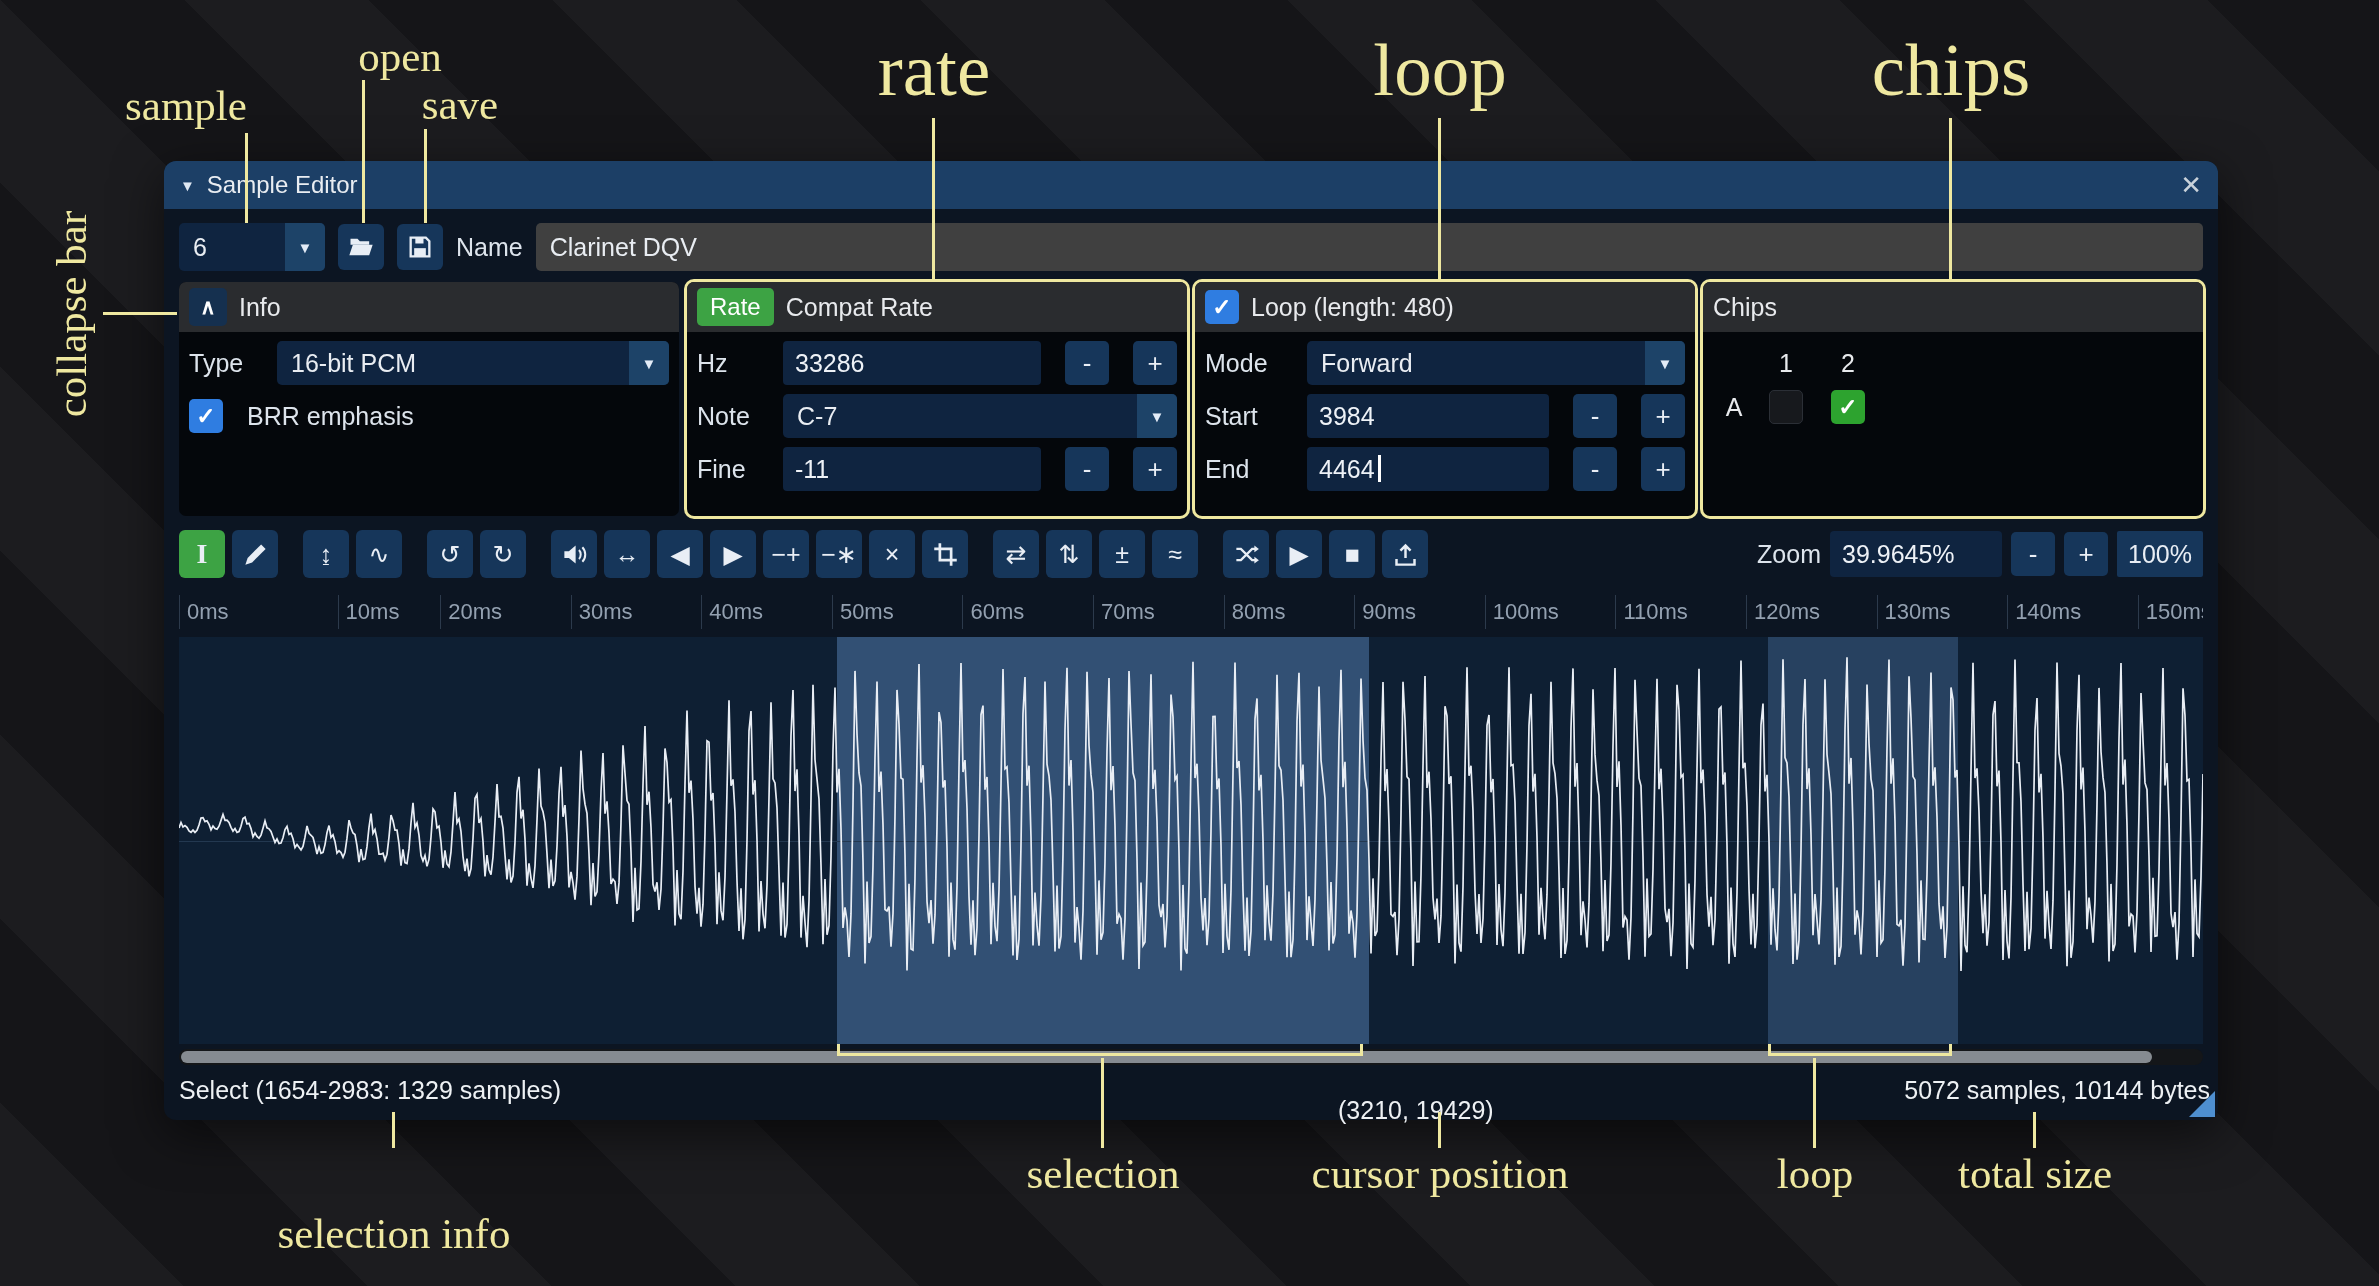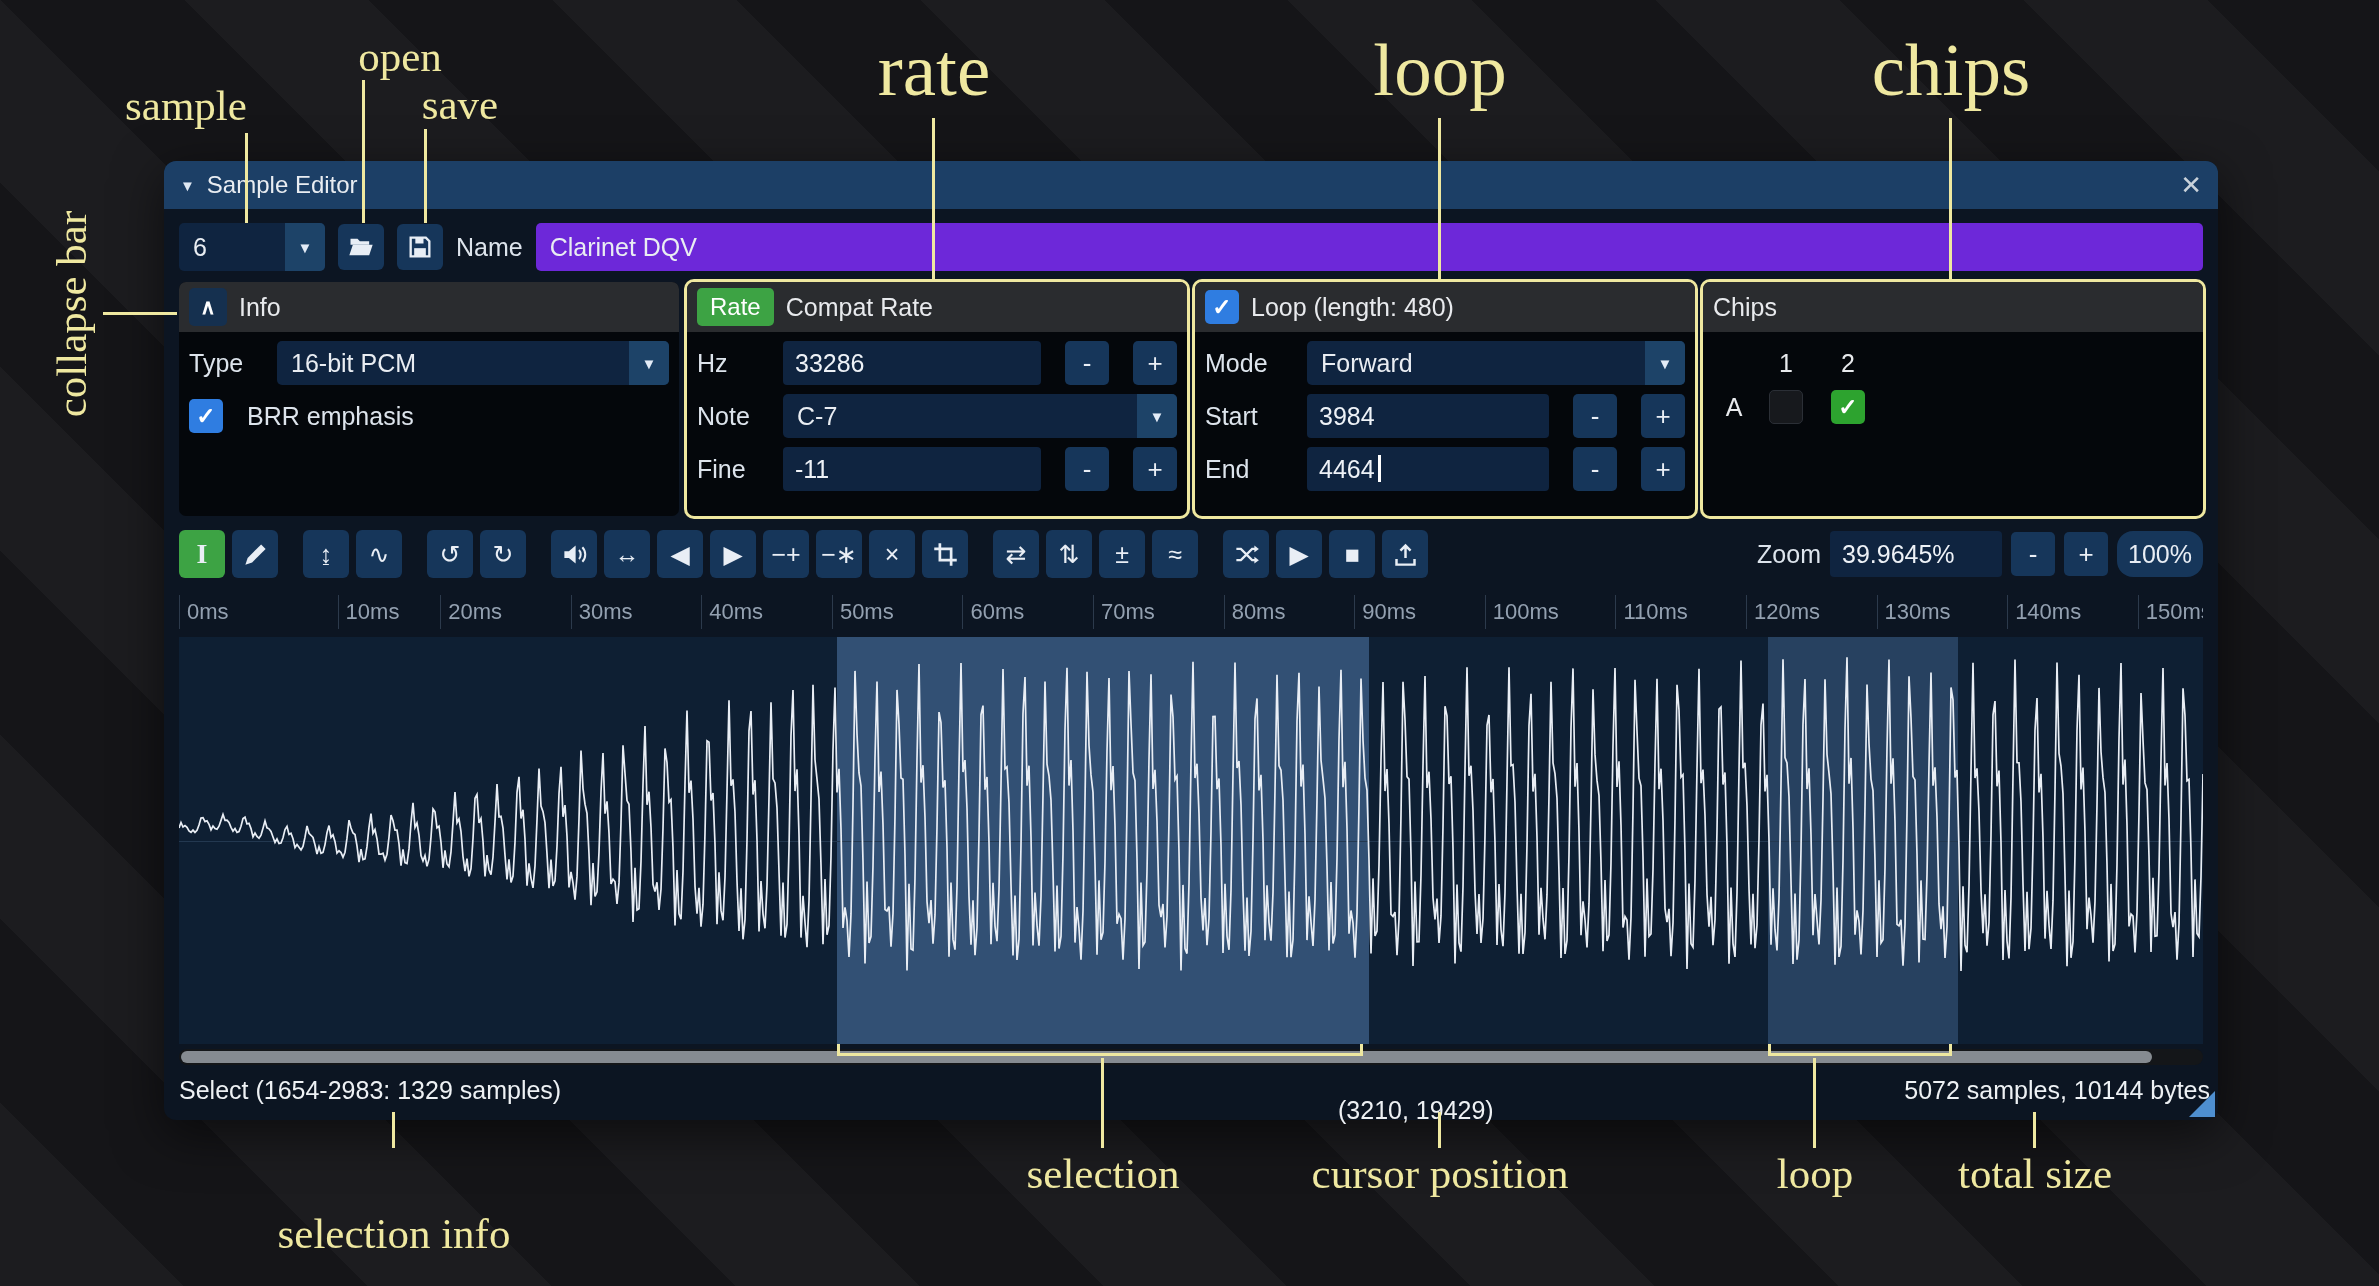--- a/index.html
+++ b/index.html
@@ -17,21 +17,21 @@
   .titlebar .close{margin-left:auto;font-size:26px;color:#c9d2da;cursor:default;}
   
   .row2{position:absolute;left:15px;right:15px;top:62px;height:48px;display:flex;align-items:center;gap:13px;}
   .combo{display:flex;align-items:stretch;background:#0f2440;border-radius:5px;height:48px;overflow:hidden;}
   .combo .combo-val{flex:1;line-height:48px;padding:0 14px;font-size:25px;white-space:nowrap;}
   .combo .combo-arrow{width:40px;background:#1d4368;display:flex;align-items:center;justify-content:center;font-size:15px;color:#e3ecf7;}
   .sample-combo{width:146px;flex:none;}
   .icon-btn{width:46px;height:46px;background:#16365a;border:none;border-radius:6px;display:flex;align-items:center;justify-content:center;padding:0;}
   .icon-btn svg{width:28px;height:28px;}
   .rlabel{font-size:25px;color:#dde4ec;}
-  .name-field{flex:1;height:48px;background:#6d28d9;border-radius:5px;line-height:48px;padding:0 14px;font-size:25px;}
+  .name-field{flex:1;height:48px;background:#404040;border-radius:5px;line-height:48px;padding:0 14px;font-size:25px;}
   
   .sections{position:absolute;left:15px;right:15px;top:121px;height:234px;display:grid;grid-template-columns:repeat(4,1fr);gap:8px;}
   .sec{background:#04070b;border-radius:7px;display:flex;flex-direction:column;position:relative;}
   .sec.hl{box-shadow:0 0 0 3px #efe8a0;z-index:2;}
   .sec-head{height:50px;background:#2a2c2f;border-radius:7px 7px 0 0;display:flex;align-items:center;gap:12px;padding:0 10px;font-size:25px;color:#e8eaed;flex:none;}
   .sec-body{flex:1;padding:9px 10px;display:flex;flex-direction:column;gap:9px;box-sizing:border-box;}
   .frow{display:flex;align-items:center;gap:24px;height:44px;flex:none;}
   .flabel{font-size:25px;color:#dde4ec;}
   .w64{min-width:64px;} .w62{min-width:62px;} .w78{min-width:78px;}
   .grow{flex:1;height:44px;}
@@ -49,21 +49,21 @@
   
   .toolbar{position:absolute;left:15px;right:15px;top:367px;height:52px;display:flex;align-items:center;}
   .tbar-left{display:flex;align-items:center;gap:7px;}
   .tbtn{width:46px;height:48px;background:#16365a;border:none;border-radius:6px;color:#e9eef5;font-size:25px;display:flex;align-items:center;justify-content:center;padding:0;flex:none;}
   .tbtn.active{background:#3da344;}
   .tbtn svg{width:27px;height:27px;}
   .tbtn .serif{font-family:"Liberation Serif",serif;font-weight:bold;font-size:28px;}
   .tgap{width:11px;flex:none;}
   .zoom{margin-left:auto;display:flex;align-items:center;gap:9px;}
   .zoom-field{flex:none;width:148px;height:46px;line-height:46px;}
-  .zoom-reset{width:86px;height:46px;background:#16365a;border:none;border-radius:16px;color:#e9eef5;font-size:25px;}
+  .zoom-reset{width:86px;height:46px;background:#16365a;border:none;border-radius:2px;color:#e9eef5;font-size:25px;}
   
   .ruler{position:absolute;left:15px;right:15px;top:429px;height:44px;overflow:hidden;}
   .rtick{position:absolute;top:5px;height:34px;border-left:1px solid #2c3a4c;padding-left:7px;font-size:22px;color:#93a0b0;line-height:34px;white-space:nowrap;}
   
   .wave-area{position:absolute;left:15px;right:15px;top:476px;height:407px;overflow:hidden;}
   .overlay{position:absolute;top:0;bottom:0;}
   .centerline{position:absolute;left:0;right:0;top:50%;height:1px;background:#233850;}
   #wave-svg{position:absolute;left:0;top:0;width:100%;height:100%;}
   
   .scrollbar{position:absolute;left:15px;right:15px;top:888px;height:16px;background:#141619;border-radius:8px;}

